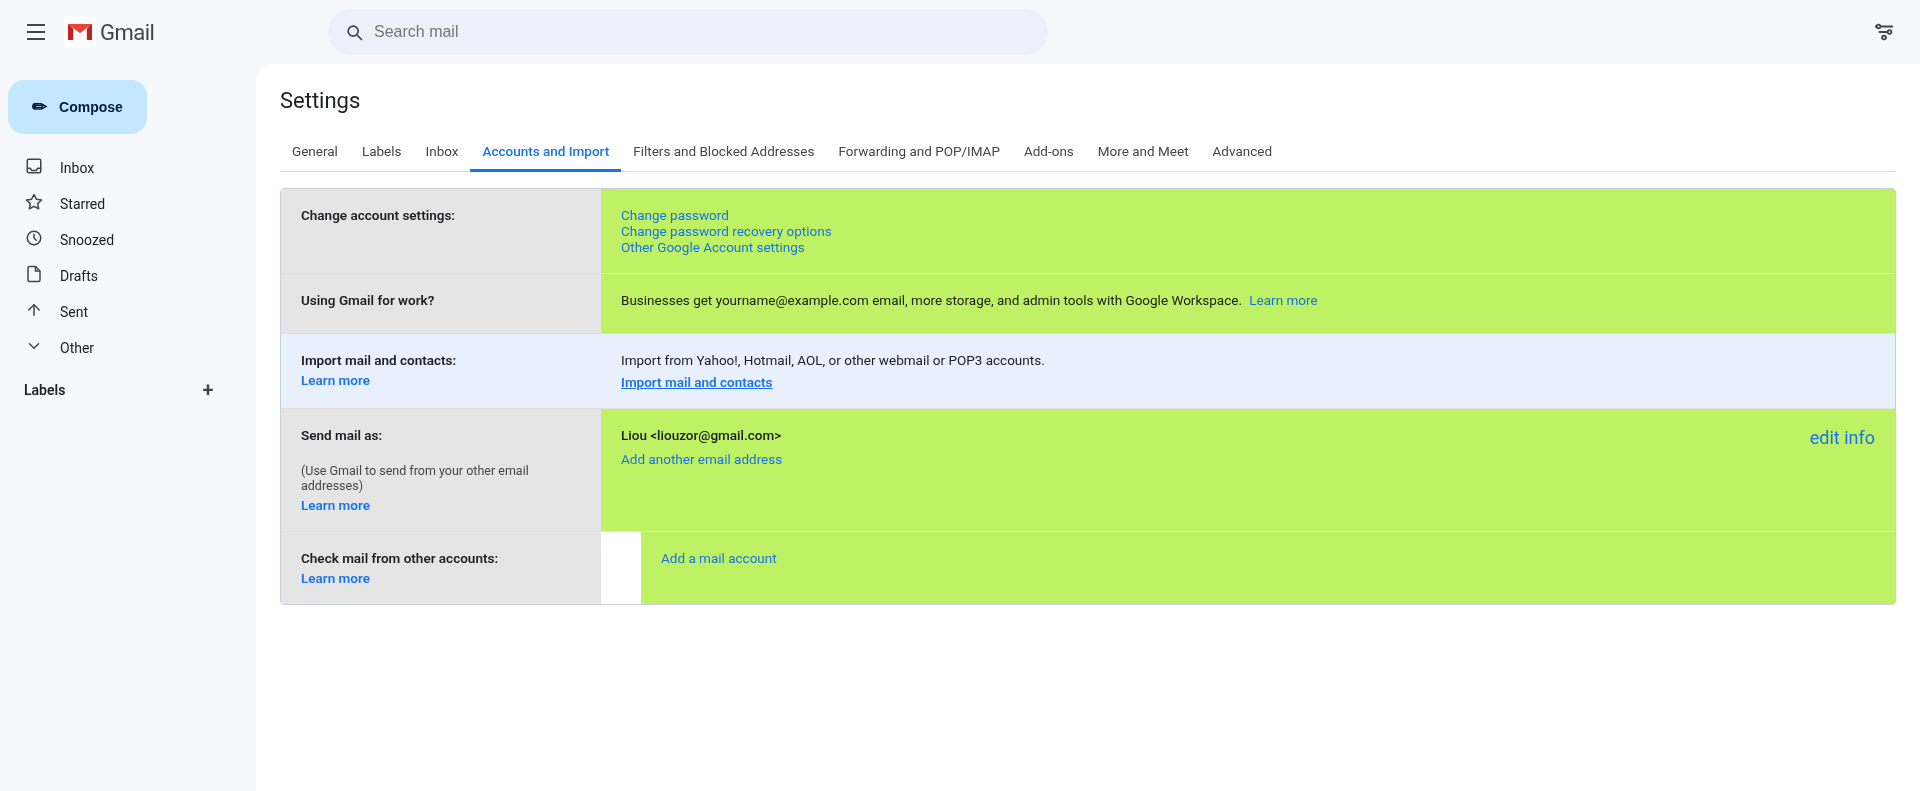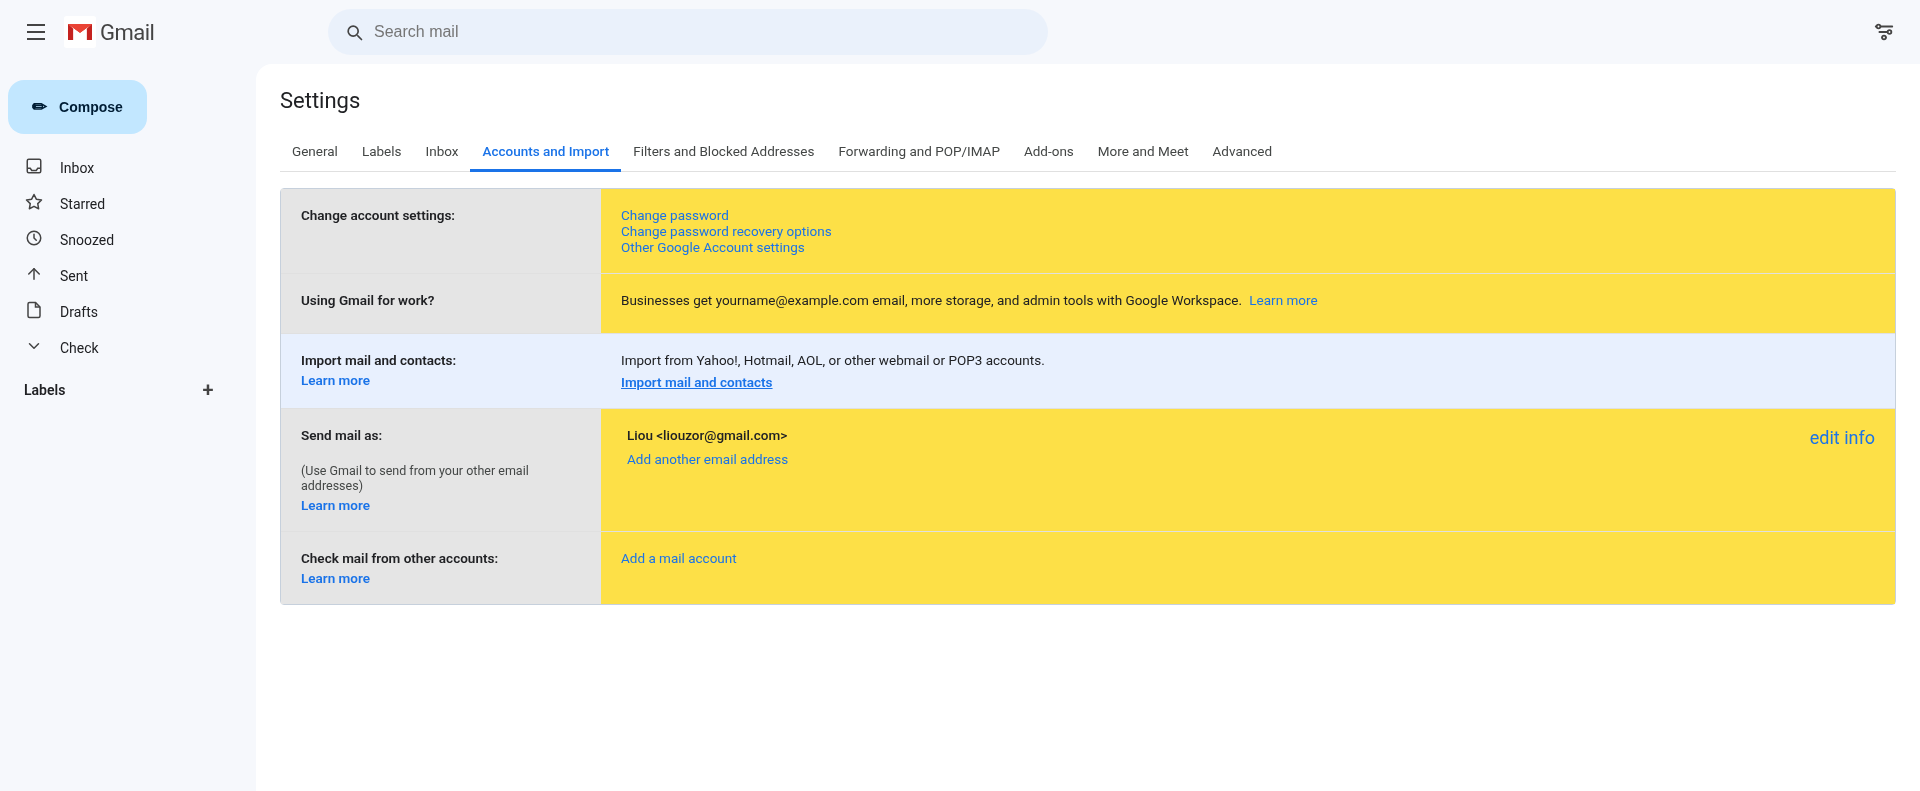--- a/index.html
+++ b/index.html
@@ -201,41 +201,41 @@
       margin-top: 16px;
       width: 100%;
       border-collapse: collapse;
     }
     .settings-row {
       display: grid;
       grid-template-columns: 320px 1fr;
       border-bottom: 1px solid #e0e0e0;
       min-height: 60px;
     }
-    .settings-row:last-child { border-bottom: none; }
+    .settings-row:last-child { border-bottom: none; gap: 40px; }
     .settings-label-cell {
       padding: 18px 20px;
       font-size: 13.5px;
       font-weight: 600;
       color: #202124;
       background: #e5e5e5;
       border-right: none;
     }
     .settings-label-cell .sub-label {
       font-weight: 400;
       color: #444746;
       font-size: 12.5px;
       margin-top: 20px;
       display: block;
     }
     .settings-value-cell {
       padding: 18px 20px;
       font-size: 13.5px;
       color: #202124;
-      background: #fde047;
+      background: #bef264;
     }
     .link-blue {
       color: #1a73e8;
       cursor: pointer;
       text-decoration: none;
     }
     .link-blue-bold {
       color: #1a73e8;
       font-weight: 600;
       cursor: pointer;
@@ -252,21 +252,20 @@
       color: #1a73e8;
       cursor: pointer;
       text-decoration: none;
       margin-left: auto;
       font-size: 18px;
     }
     .send-mail-value {
       display: flex;
       align-items: flex-start;
       justify-content: space-between;
-      margin-left: 6px;
     }
   </style>
 </head>
 <body>
 
 <div class="topbar">
   <div class="topbar-left">
     <div class="hamburger-icon">
       <span>
         <i></i>
@@ -342,42 +341,42 @@
         <svg width="18" height="18" viewBox="0 0 24 24" fill="none">
             <circle cx="12" cy="12" r="9" stroke="#444" stroke-width="2"></circle>
             <path d="M12 7v5l3 3" stroke="#444" stroke-width="2" stroke-linecap="round"></path>
           </svg>
       </span>
       <span>Snoozed</span>
     </div>
     <div class="sidebar-item">
       <span class="si-icon">
         <svg width="18" height="18" viewBox="0 0 24 24" fill="none">
+            <path d="M14 2H6a2 2 0 0 0-2 2v16a2 2 0 0 0 2 2h12a2 2 0 0 0 2-2V8z" stroke="#444" stroke-width="2"></path>
+            <polyline points="14 2 14 8 20 8" stroke="#444" stroke-width="2"></polyline>
+          </svg>
+      </span>
+      <span>Drafts</span>
+    </div>
+    <div class="sidebar-item">
+      <span class="si-icon">
+        <svg width="18" height="18" viewBox="0 0 24 24" fill="none">
             <path d="M5 12l7-7 7 7" stroke="#444" stroke-width="2" stroke-linecap="round" stroke-linejoin="round"></path>
             <path d="M12 5v14" stroke="#444" stroke-width="2" stroke-linecap="round"></path>
           </svg>
       </span>
       <span>Sent</span>
     </div>
     <div class="sidebar-item">
       <span class="si-icon">
         <svg width="18" height="18" viewBox="0 0 24 24" fill="none">
-            <path d="M14 2H6a2 2 0 0 0-2 2v16a2 2 0 0 0 2 2h12a2 2 0 0 0 2-2V8z" stroke="#444" stroke-width="2"></path>
-            <polyline points="14 2 14 8 20 8" stroke="#444" stroke-width="2"></polyline>
-          </svg>
-      </span>
-      <span>Drafts</span>
-    </div>
-    <div class="sidebar-item">
-      <span class="si-icon">
-        <svg width="18" height="18" viewBox="0 0 24 24" fill="none">
             <path d="M6 9l6 6 6-6" stroke="#444" stroke-width="2" stroke-linecap="round" stroke-linejoin="round"></path>
           </svg>
       </span>
-      <span>Check</span>
+      <span>Other</span>
     </div>
 
     <div class="labels-header">
       <span>Labels</span>
       <span class="plus-icon">+</span>
     </div>
   </div>
 
   <div class="content">
     <h1 class="page-title">Settings</h1>

